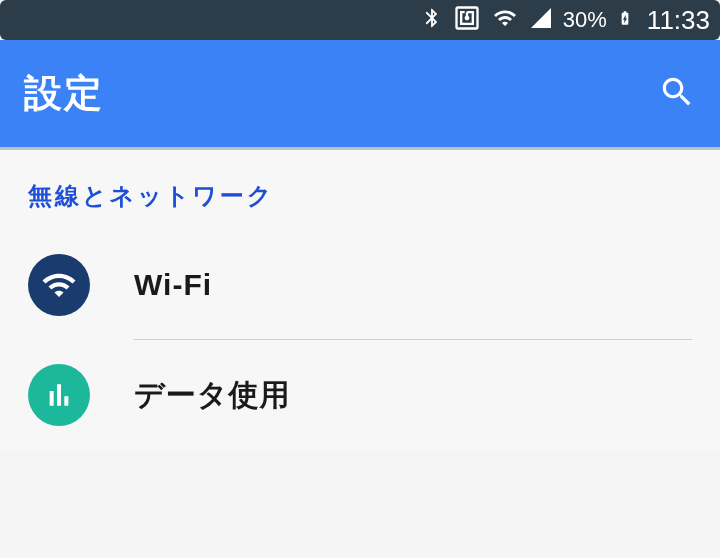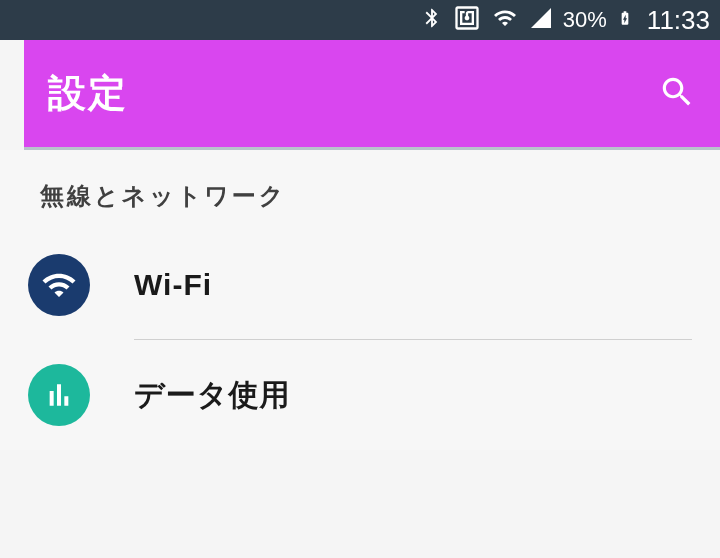--- a/index.html
+++ b/index.html
@@ -12,60 +12,60 @@
     }
     .status-bar {
       height: 40px;
       background: #2d3c49;
       display: flex;
       justify-content: flex-end;
       align-items: center;
       padding: 0 10px;
       gap: 10px;
       color: #fff;
+      border-radius: 6px;
     }
     .status-bar svg { fill: #fff; }
     .battery-text {
       color: #fff;
       font-size: 22px;
       font-weight: 500;
     }
     .time-text {
       color: #fff;
       font-size: 26px;
       font-weight: 500;
       margin-left: 4px;
       text-align: right;
     }
     .app-bar {
       height: 110px;
-      background: #d946ef;
+      background: #3b82f6;
       display: flex;
       justify-content: space-between;
       align-items: center;
       padding: 0 24px;
       border-bottom: 3px solid #b8c3cc;
-      margin-left: 24px;
     }
     .app-title {
       color: #fff;
       font-size: 38px;
       font-weight: bold;
       letter-spacing: 2px;
     }
     .search-icon svg { fill: #fff; }
     .content {
       background: #f7f7f7;
       padding-top: 30px;
     }
     .section-header {
-      color: #404040;
+      color: #1d4ed8;
       font-size: 24px;
       font-weight: bold;
-      padding: 0 28px 18px 40px;
+      padding: 0 28px 18px 28px;
       letter-spacing: 3px;
     }
     .settings-list {
       padding: 0;
     }
     .settings-item {
       display: flex;
       align-items: center;
       min-height: 110px;
       padding: 0 28px;

